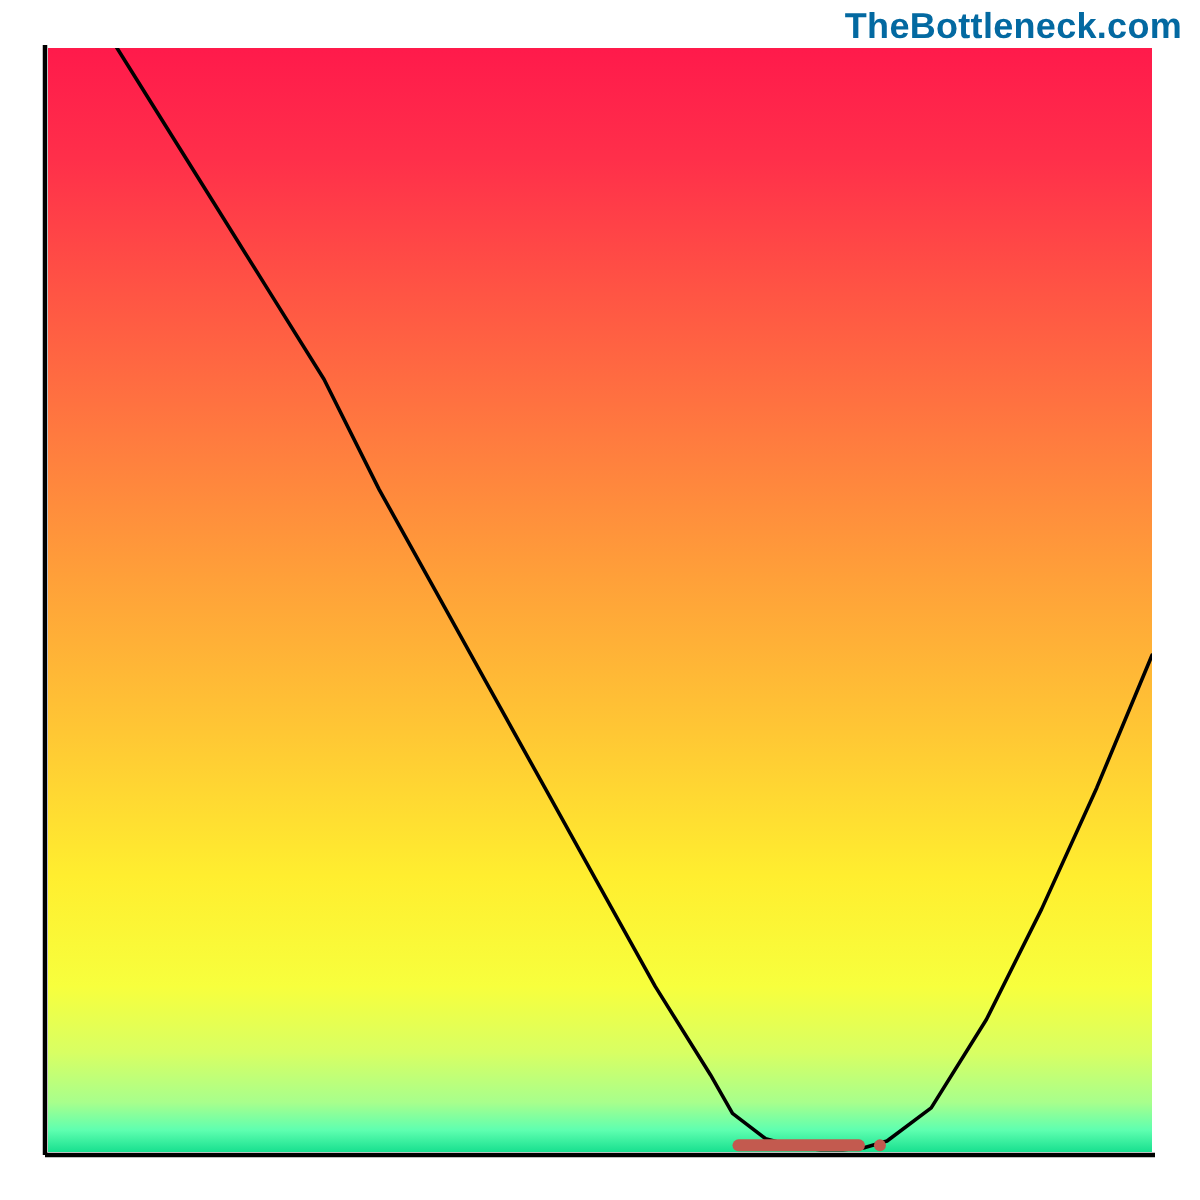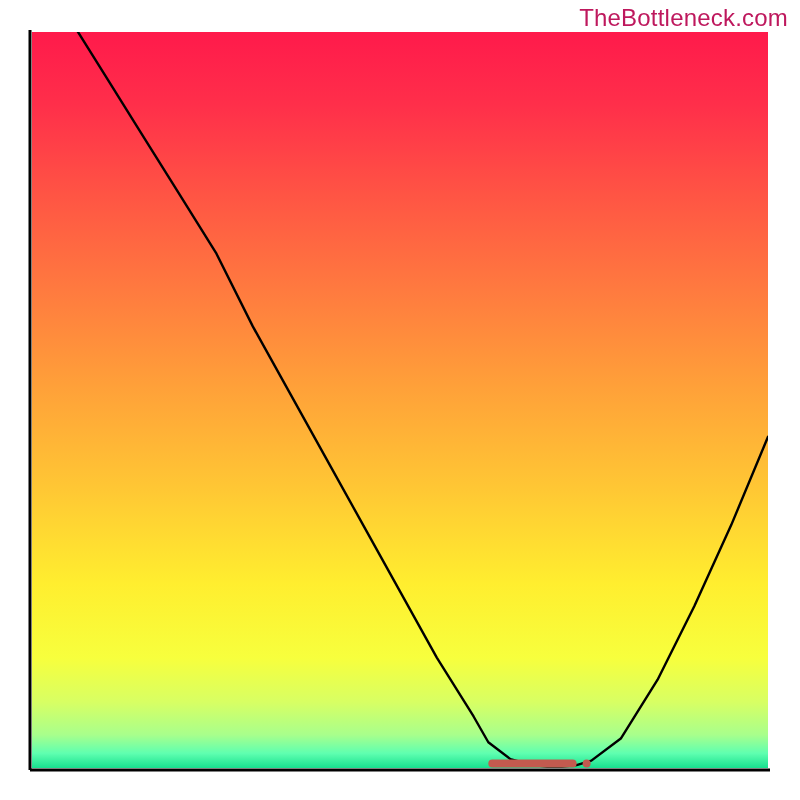--- a/index.html
+++ b/index.html
@@ -14,22 +14,22 @@
   .frame {
     position: relative;
     width: 800px;
     height: 800px;
   }
   .watermark {
     position: absolute;
     top: 4px;
     right: 12px;
     font-size: 24px;
-    font-weight: 400;
-    color: #be185d;
+    font-weight: 700;
+    color: #0369a1;
     letter-spacing: 0.2px;
     z-index: 10;
   }
   .plot-wrap {
     position: absolute;
     left: 32px;
     top: 32px;
     width: 736px;
     height: 736px;
   }

